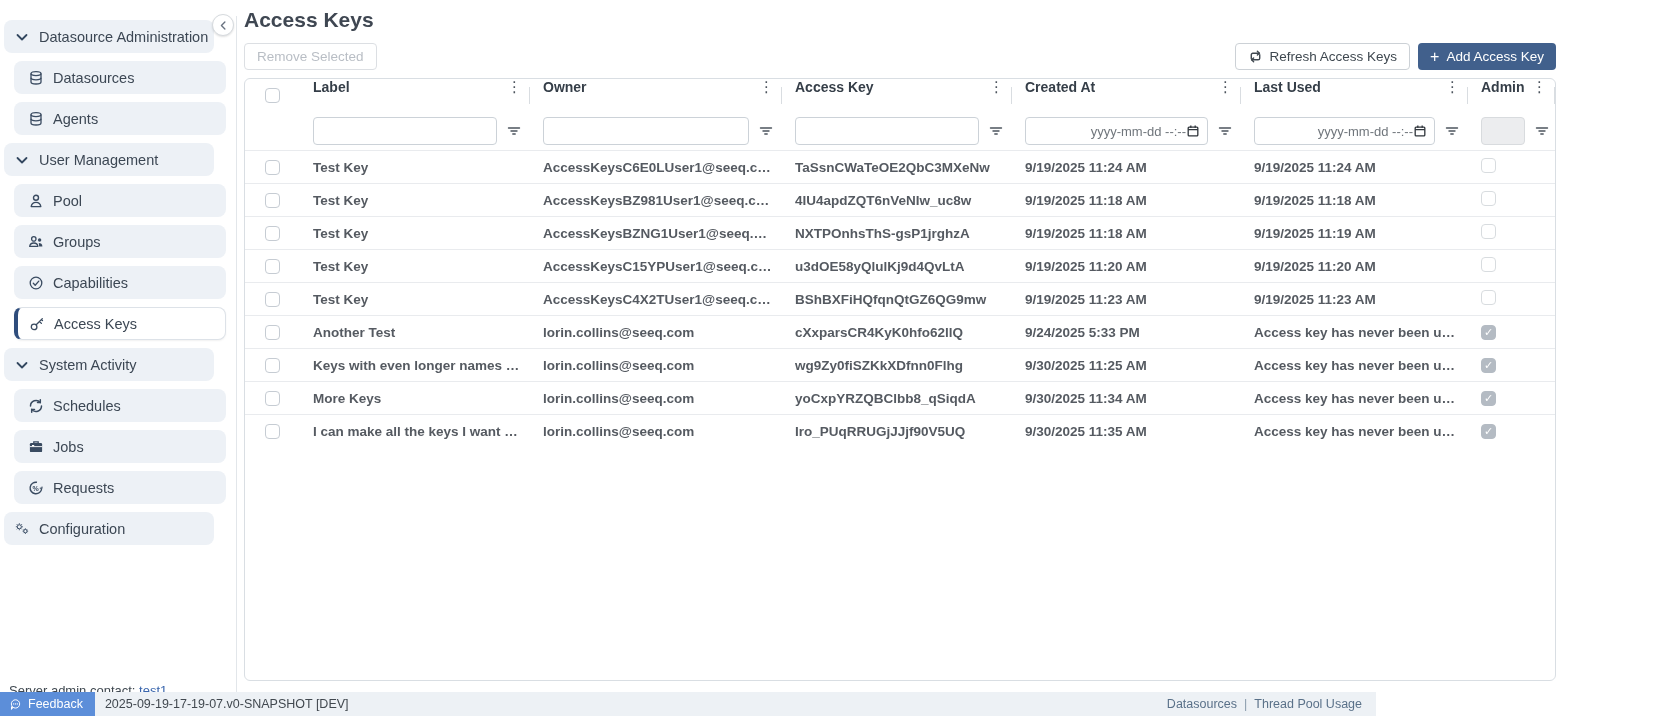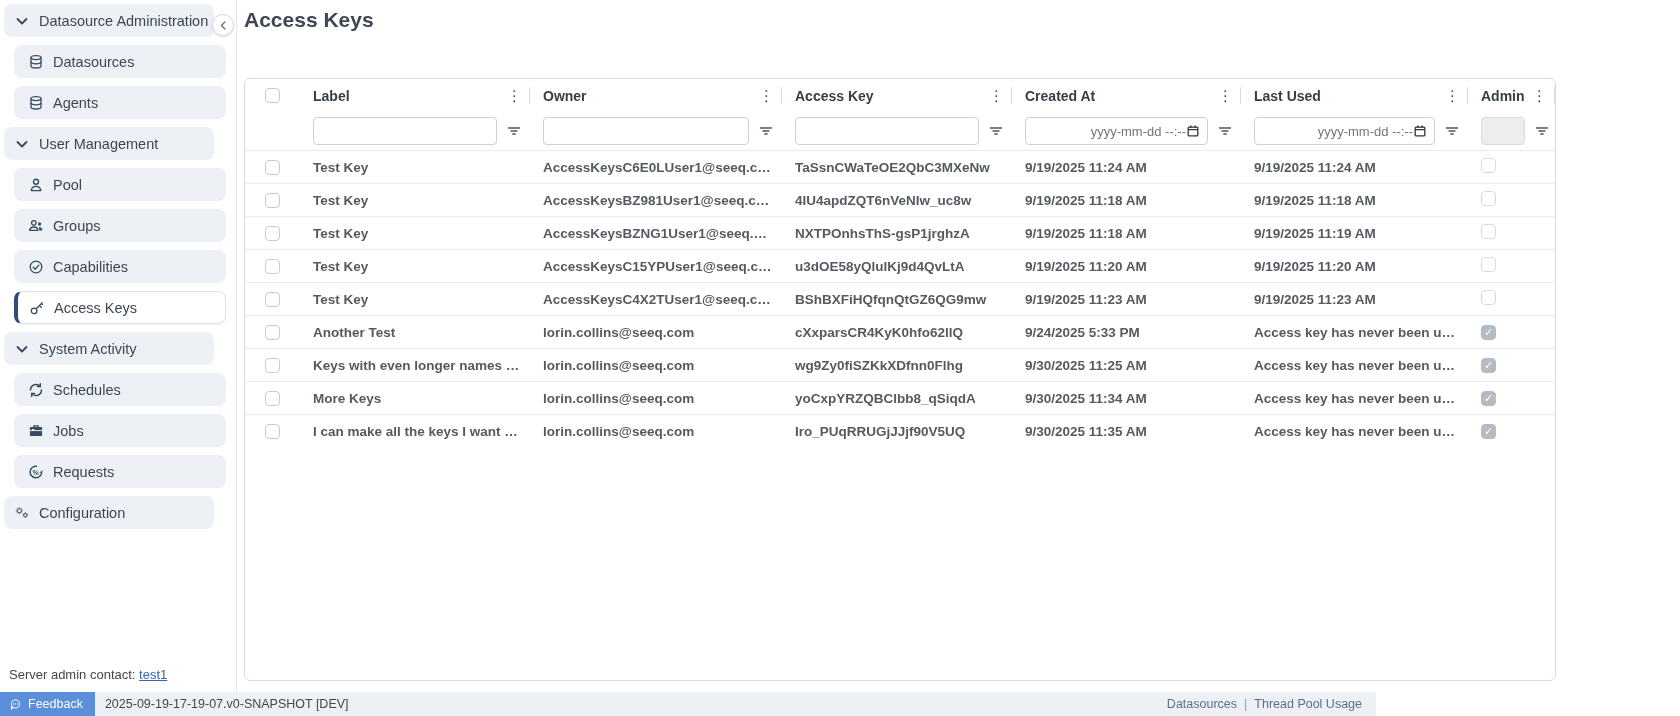--- a/index.html
+++ b/index.html
@@ -1,21 +1,21 @@
 <!DOCTYPE html>
 <html><head>
 <meta charset="utf-8">
 <style>
   * { box-sizing: border-box; margin: 0; padding: 0; }
   html,body { width:1680px; height:716px; overflow:hidden; background:#fff;
     font-family:"Liberation Sans","DejaVu Sans",sans-serif; color:#3c4754; }
   .app { position:relative; width:1680px; height:716px; }
 
   
-  .sidebar { position:absolute; left:0; top:0; width:237px; height:692px;
+  .sidebar { position:absolute; left:0; top:16px; width:237px; height:692px;
     background:#fff; border-right:1px solid #e2e6ea; }
   .nav { padding-top:4px; display:flex; flex-direction:column; gap:8px; }
   .pill { display:flex; align-items:center; height:33px; border-radius:8px;
     background:#edf1f6; cursor:pointer; font-size:14.5px; color:#3c4754; }
   .pill.section { margin:0 22px 0 4px; padding-left:10px; }
   .pill.child   { margin:0 10px 0 14px; padding-left:14px; }
   .pill.selected { background:#fff; border:1px solid #dde2e8; border-left:4px solid #2f4d7c;
     padding-left:11px; box-shadow:0 1px 2px rgba(0,0,0,.06); }
   .pill .ic { width:16px; height:16px; margin-right:9px; color:#3a4b61; flex:0 0 16px; display:inline-flex; }
   .pill .ic svg { width:16px; height:16px; }
@@ -38,21 +38,21 @@
   .btn-light svg { width:15px; height:15px; }
   .btn-primary { color:#fff; border:none; }
   .btn-primary .plus { font-size:16px; font-weight:400; line-height:1; }
   .toolbar .right { margin-left:auto; display:flex; gap:8px; }
 
   
   .table-wrap { position:absolute; left:6px; top:78px; width:1312px; height:603px;
     border:1px solid #d9dee3; border-radius:6px; background:#fff; overflow:hidden; }
   .grid-row { display:grid; grid-template-columns:55px 230px 252px 230px 229px 227px 1fr; align-items:center; }
   .thead { height:33px; }
-  .th { position:relative; display:flex; align-items:center; height:100%;
+  .th { position:relative; display:flex; align-items:flex-start; height:100%;
     padding-left:13px; font-size:14px; font-weight:700; color:#353e48; }
   .th .kebab { margin-left:auto; margin-right:8px; color:#4c545d; font-size:15px; font-weight:400;
     cursor:pointer; line-height:1; letter-spacing:0; }
   .th::after { content:""; position:absolute; right:0; top:8px; height:17px; width:1px; background:#d9dde1; }
   .th.nocap::after { display:none; }
   .cb-cell { display:flex; align-items:center; justify-content:center; height:100%; }
   .cb { width:15px; height:15px; border:1.5px solid #c6ccd3; border-radius:4px; background:#fff;
     display:inline-flex; align-items:center; justify-content:center; cursor:pointer; }
   .cb.dim { border-color:#d8dcdf; }
   .cb.checked { background:#b4bbc3; border-color:#b4bbc3; }
@@ -225,20 +225,40 @@
     <span data-interactable="false" style="display:inline-flex;">
       <svg viewBox="0 0 16 16" fill="none" stroke="currentColor" stroke-width="2" stroke-linecap="round" stroke-linejoin="round">
           <path d="M10 3L5 8l5 5"></path>
         </svg>
     </span>
   </div>
 
   <main class="main" data-interactable="false">
     <h1 class="page-title" data-interactable="false">Access Keys</h1>
 
+    <div class="toolbar" data-interactable="false">
+      <button class="btn btn-disabled" data-interactable="true">Remove Selected</button>
+      <div class="right">
+        <button class="btn btn-light" data-interactable="true">
+          <span data-interactable="false" style="display:inline-flex;">
+            <svg viewBox="0 0 16 16" fill="none" stroke="currentColor" stroke-width="1.5" stroke-linecap="round" stroke-linejoin="round">
+                <path d="M3.5 10V6.2a1.7 1.7 0 0 1 1.7-1.7H12"></path>
+                <path d="M10 2.5l2.2 2-2.2 2"></path>
+                <path d="M12.5 6v3.8a1.7 1.7 0 0 1-1.7 1.7H4"></path>
+                <path d="M6 13.5l-2.2-2L6 9.5"></path>
+              </svg>
+          </span>
+          <span data-interactable="false">Refresh Access Keys</span>
+        </button>
+        <button class="btn btn-primary" id="add-btn" data-interactable="true" style="background: rgb(65, 96, 140);">
+          <span class="plus" data-interactable="false">+</span>
+          <span data-interactable="false">Add Access Key</span>
+        </button>
+      </div>
+    </div>
 
     <div class="table-wrap" data-interactable="false">
 
       <div class="grid-row thead" data-interactable="false">
         <div class="cb-cell th nocap" style="padding-left:0;">
           <span class="cb" data-interactable="true"></span>
         </div>
         <div class="th" data-interactable="false">
           <span data-interactable="false">Label</span>
           <span class="kebab" data-interactable="true">⋮</span>

